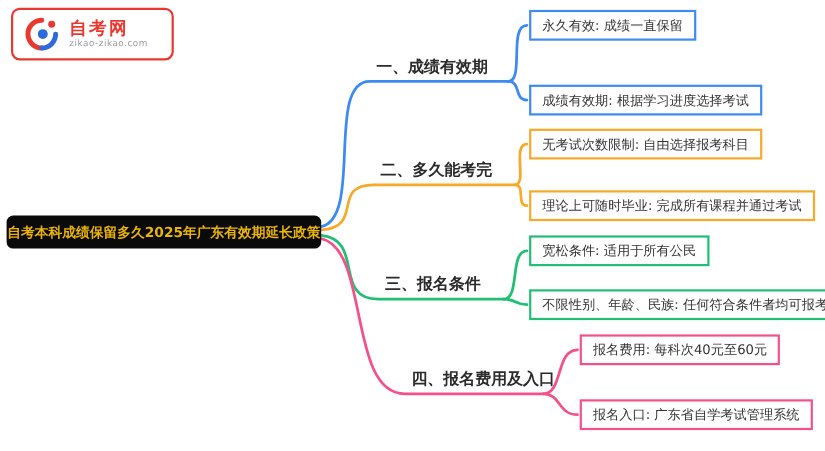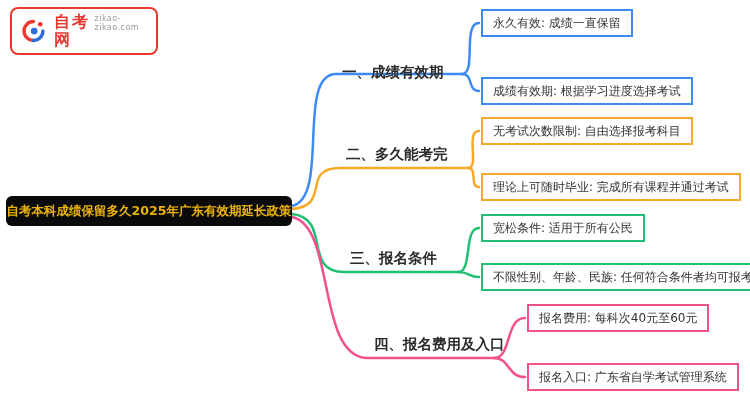--- a/index.html
+++ b/index.html
@@ -20,21 +20,21 @@
   .connectors path{fill:none;stroke-width:2.5;stroke-linecap:round;}
   
   .logo{
     position:absolute;left:10px;top:7px;
     width:148px;height:48px;
     border:2px solid #e8382f;border-radius:8px;
     display:flex;align-items:center;gap:7px;
     padding:0 8px;box-sizing:border-box;
     background:#fff;
   }
-  .logo-text{display:flex;flex-direction:row;line-height:1.1;}
+  .logo-text{display:flex;flex-direction:column;line-height:1.1;}
   .logo-title{color:#e8382f;font-size:16px;font-weight:bold;letter-spacing:2px;}
   .logo-sub{color:#9a9a9a;font-size:8px;letter-spacing:.5px;margin-top:2px;}
   
   .root-node{
     position:absolute;left:6px;top:196px;
     width:286px;height:30px;
     background:#0a0a0a;color:#eab308;
     border-radius:6px;
     display:flex;align-items:center;justify-content:center;
     font-size:12.5px;font-weight:bold;
@@ -91,21 +91,21 @@
       <circle cx="30" cy="10" r="3.5" fill="#e8382f"></circle>
     </svg>
     <div class="logo-text">
       <span class="logo-title">自考网</span>
       <span class="logo-sub">zikao-zikao.com</span>
     </div>
   </div>
 
   <div class="root-node">自考本科成绩保留多久2025年广东有效期延长政策</div>
 
-  <div class="branch-label" style="left:342px;top:51px;margin-top:12px;">一、成绩有效期</div>
+  <div class="branch-label" style="left:342px;top:51px;">一、成绩有效期</div>
   <div class="branch-label" style="left:346px;top:145px;">二、多久能考完</div>
   <div class="branch-label" style="left:350px;top:249px;">三、报名条件</div>
   <div class="branch-label" style="left:374px;top:335px;">四、报名费用及入口</div>
 
   <div class="leaf" style="left: 481px; top: 9px; border-color: rgb(61, 138, 242);">永久有效: 成绩一直保留</div>
   <div class="leaf" style="left: 481px; top: 77px; border-color: rgb(61, 138, 242);">成绩有效期: 根据学习进度选择考试</div>
   <div class="leaf" style="left: 481px; top: 117px; border-color: rgb(247, 169, 40);">无考试次数限制: 自由选择报考科目</div>
   <div class="leaf" style="left: 481px; top: 173px; border-color: rgb(247, 169, 40);">理论上可随时毕业: 完成所有课程并通过考试</div>
   <div class="leaf" style="left: 481px; top: 214px; border-color: rgb(33, 191, 115);">宽松条件: 适用于所有公民</div>
   <div class="leaf" style="left: 481px; top: 263px; border-color: rgb(33, 191, 115);">不限性别、年龄、民族: 任何符合条件者均可报考</div>

